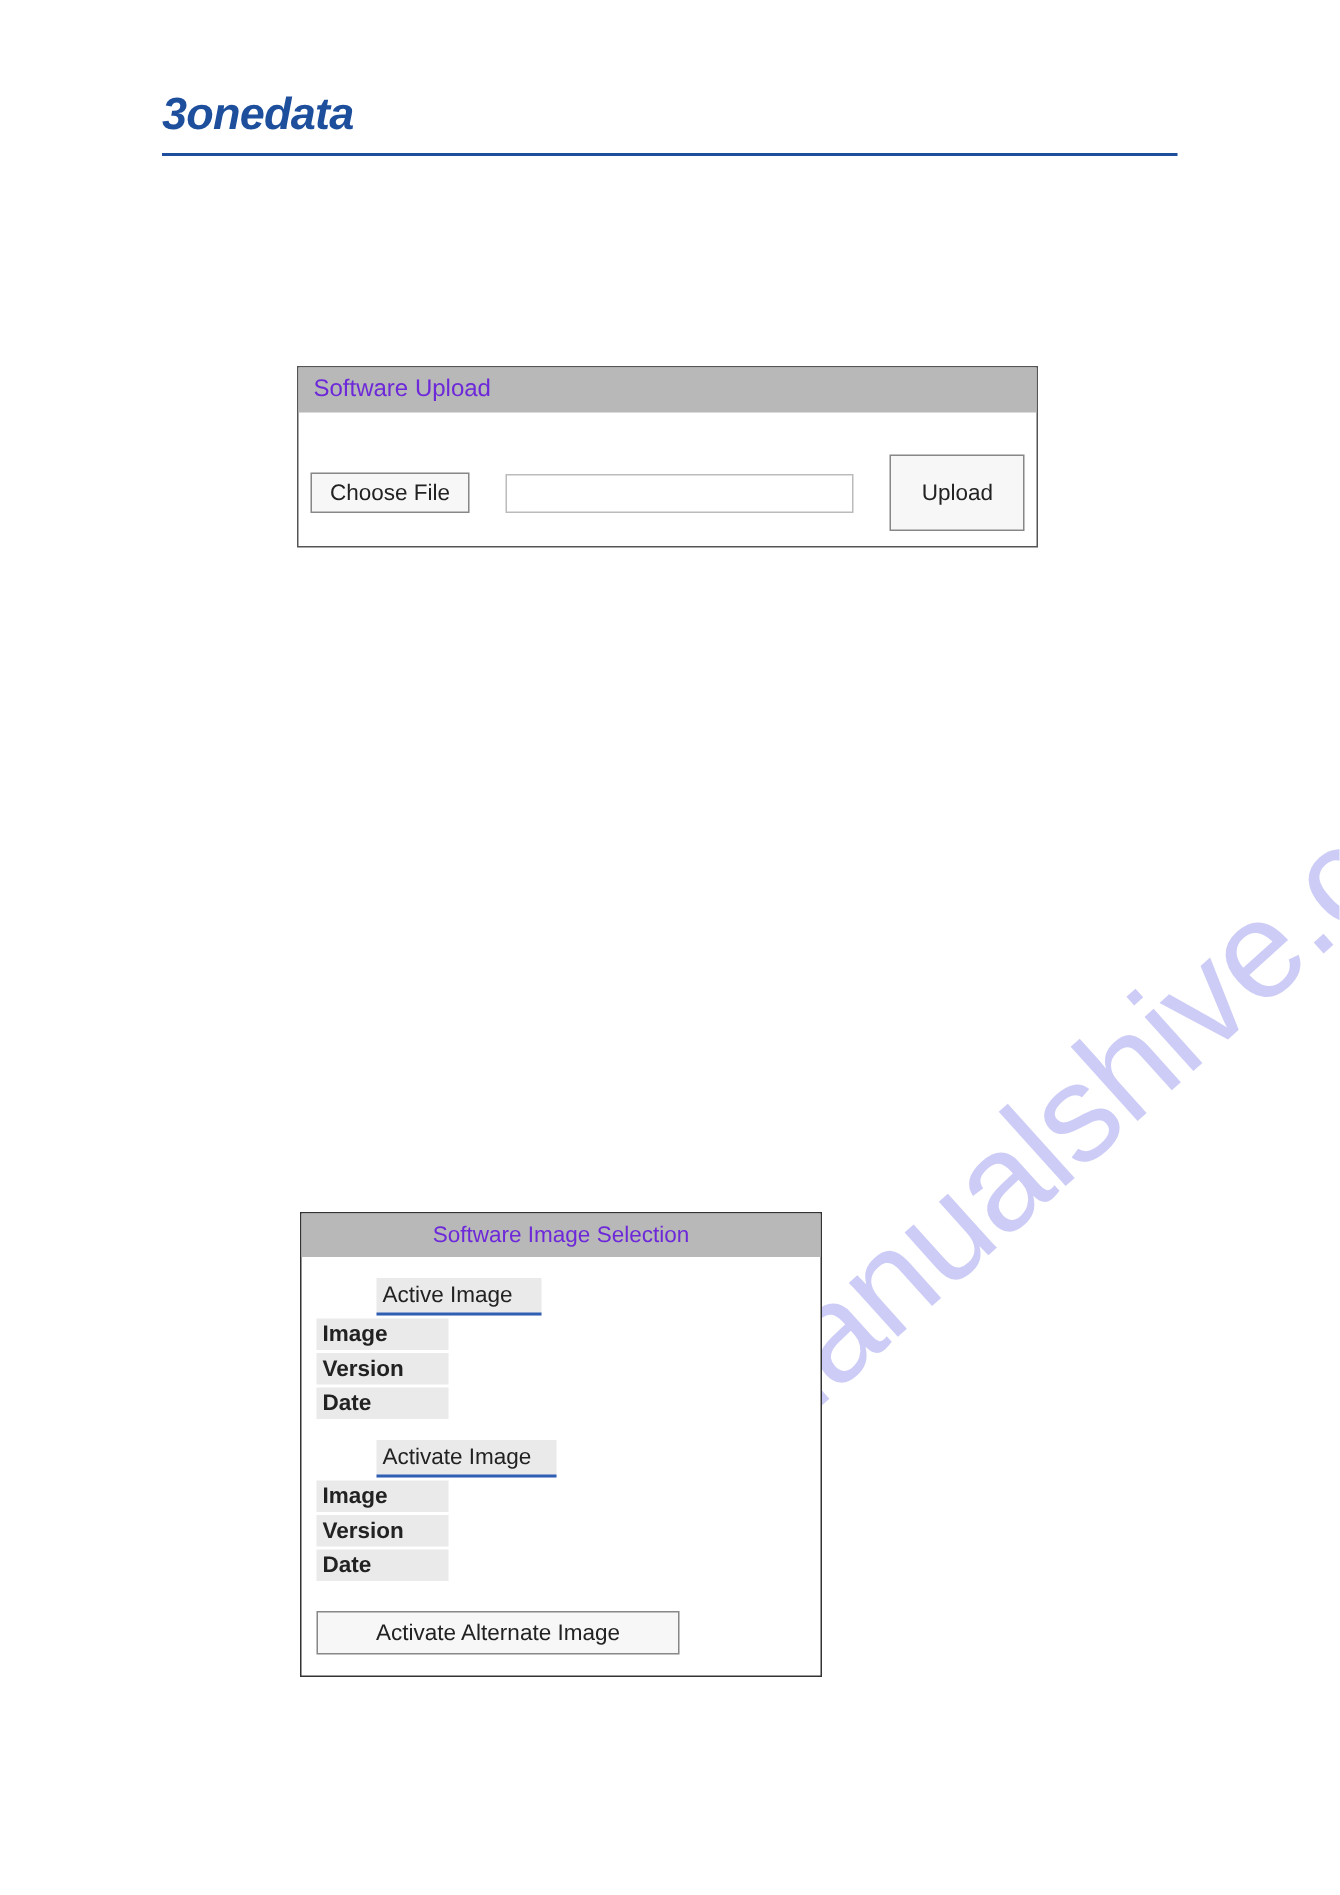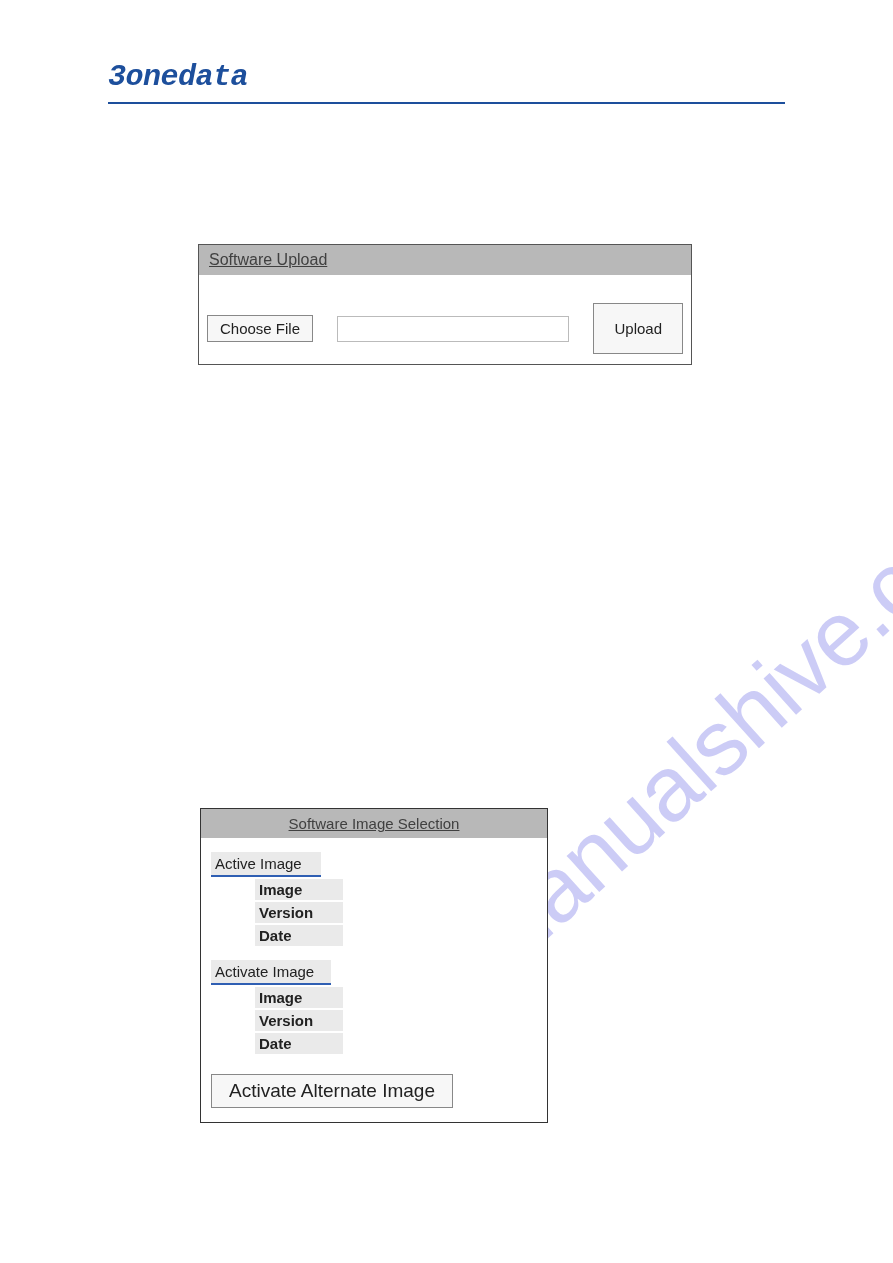--- a/index.html
+++ b/index.html
@@ -18,21 +18,21 @@
     height: 1263px;
     overflow: hidden;
   }
   .header-area {
     position: absolute;
     top: 60px;
     left: 108px;
     right: 108px;
   }
   .logo {
-    font-family: Liberation Mono, monospace;
+    font-family: Liberation Sans, sans-serif;
     font-weight: 900;
     font-style: italic;
     font-size: 30px;
     color: #1d4f9c;
     letter-spacing: -0.5px;
   }
   .header-rule {
     margin-top: 8px;
     height: 2px;
     background: #1d4f9c;
@@ -57,24 +57,23 @@
   .panel-upload {
     position: absolute;
     top: 244px;
     left: 198px;
     width: 492px;
     border: 1px solid #555;
     background: #fff;
   }
   .panel-header {
     background: #b8b8b8;
-    color: #404040;
+    color: #6d28d9;
     font-size: 16px;
     padding: 6px 10px;
-    text-decoration: underline;
   }
   .panel-body-upload {
     padding: 28px 8px 10px 8px;
     display: flex;
     align-items: center;
     gap: 24px;
   }
   .btn {
     border: 1px solid #888;
     background: #f7f7f7;
@@ -109,42 +108,42 @@
     padding: 14px 10px 0 10px;
   }
   .section-title {
     display: inline-block;
     font-size: 15px;
     color: #222;
     background: #eaeaea;
     padding: 3px 6px 3px 4px;
     border-bottom: 2px solid #2f5fb3;
     min-width: 100px;
+    margin-left: 40px;
   }
   .kv-row {
     display: flex;
     align-items: center;
     margin-top: 2px;
   }
   .kv-label {
     font-weight: bold;
     font-size: 15px;
     background: #eaeaea;
     padding: 2px 6px 2px 4px;
     min-width: 78px;
-    margin-left: 44px;
   }
   .panel-image-footer {
     padding: 20px 10px 14px 10px;
   }
   .btn-wide {
     width: 242px;
     text-align: center;
     padding: 5px 0;
-    font-size: 19px;
+    font-size: 15px;
   }
 </style>
 </head>
 <body>
 
 <div class="page">
 
   <div class="header-area">
     <div class="logo">3onedata</div>
     <div class="header-rule"></div>

